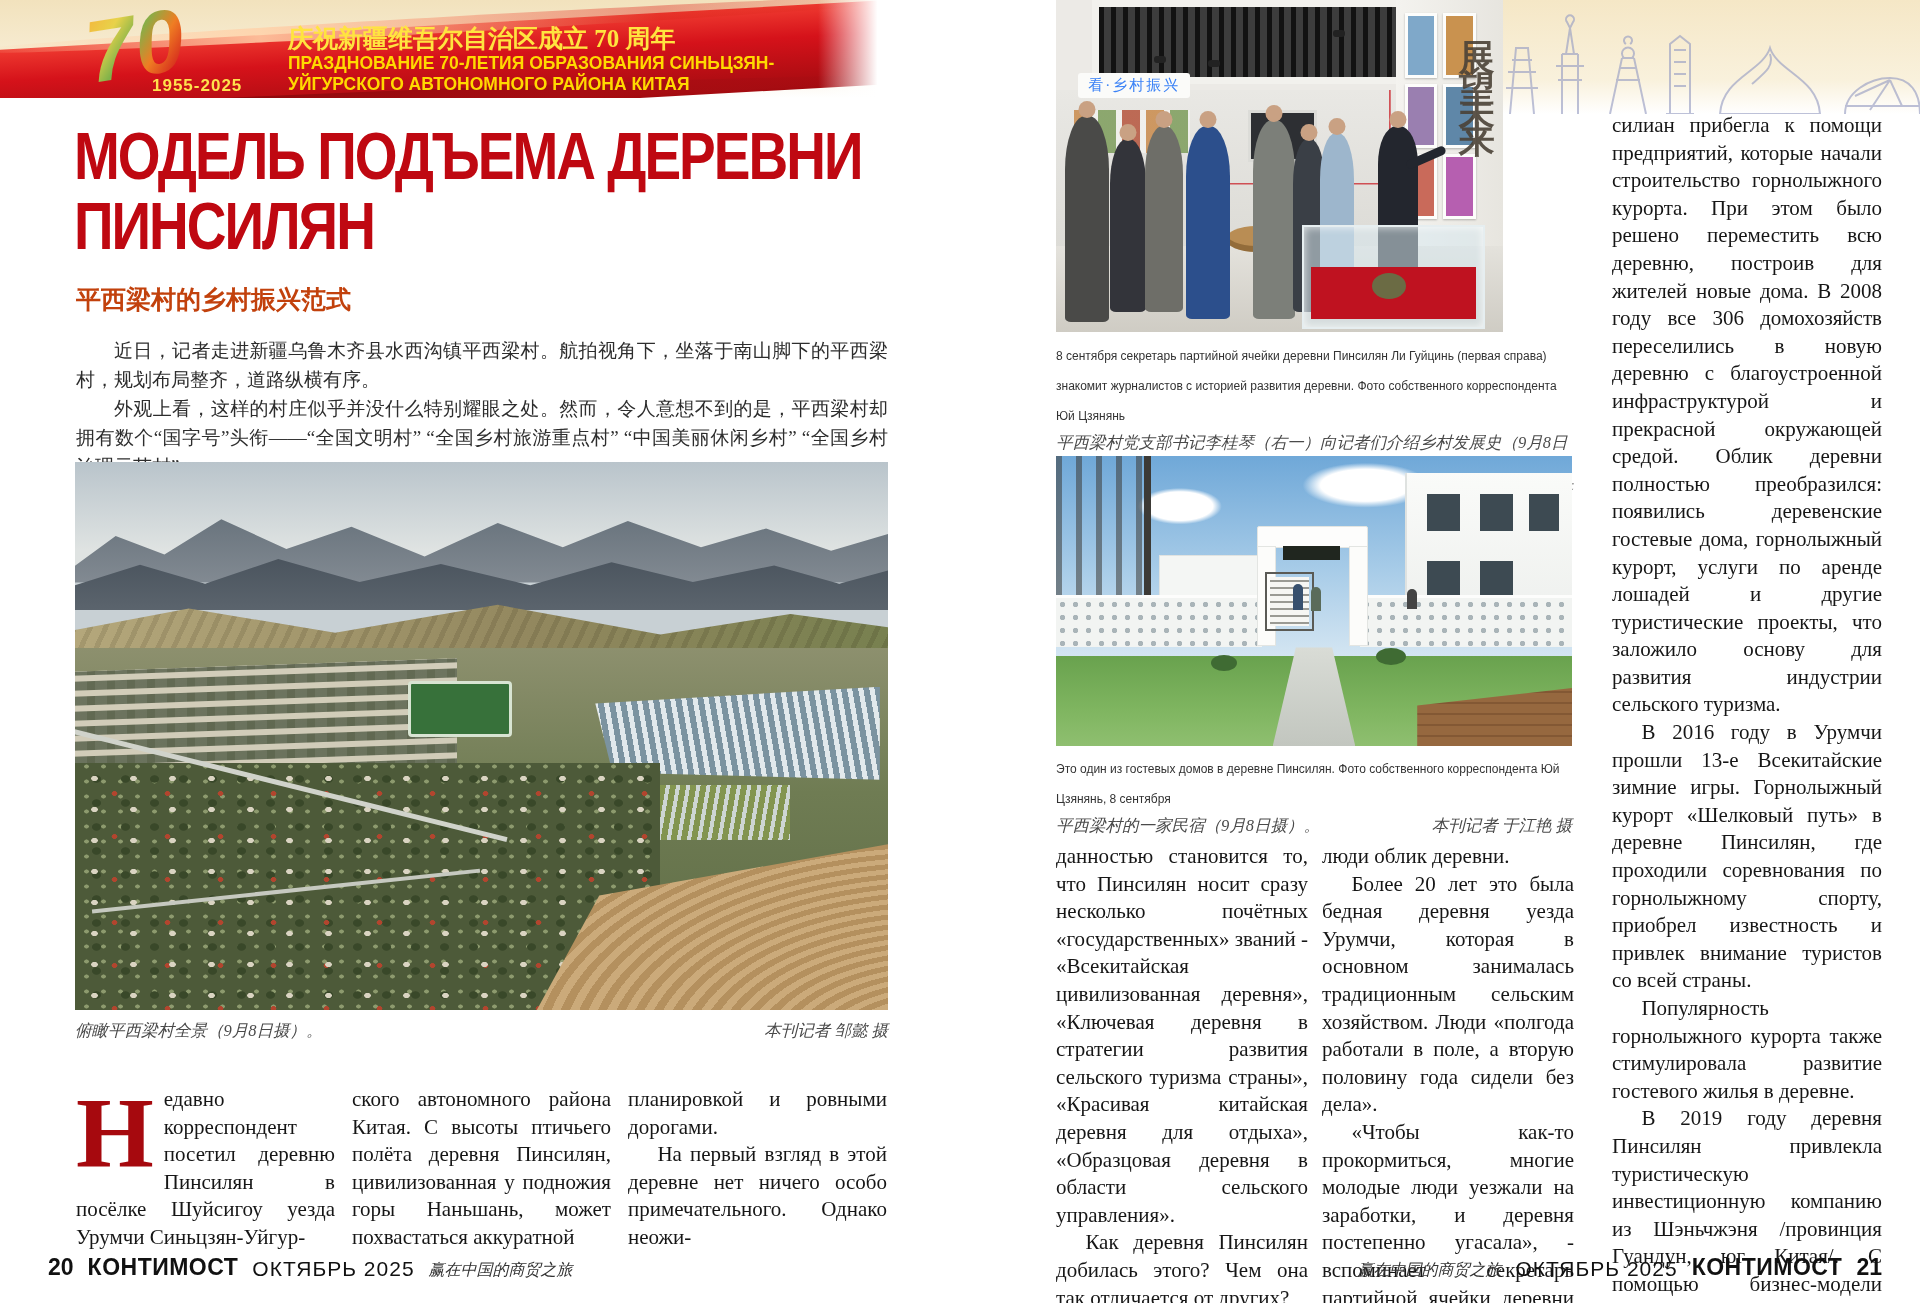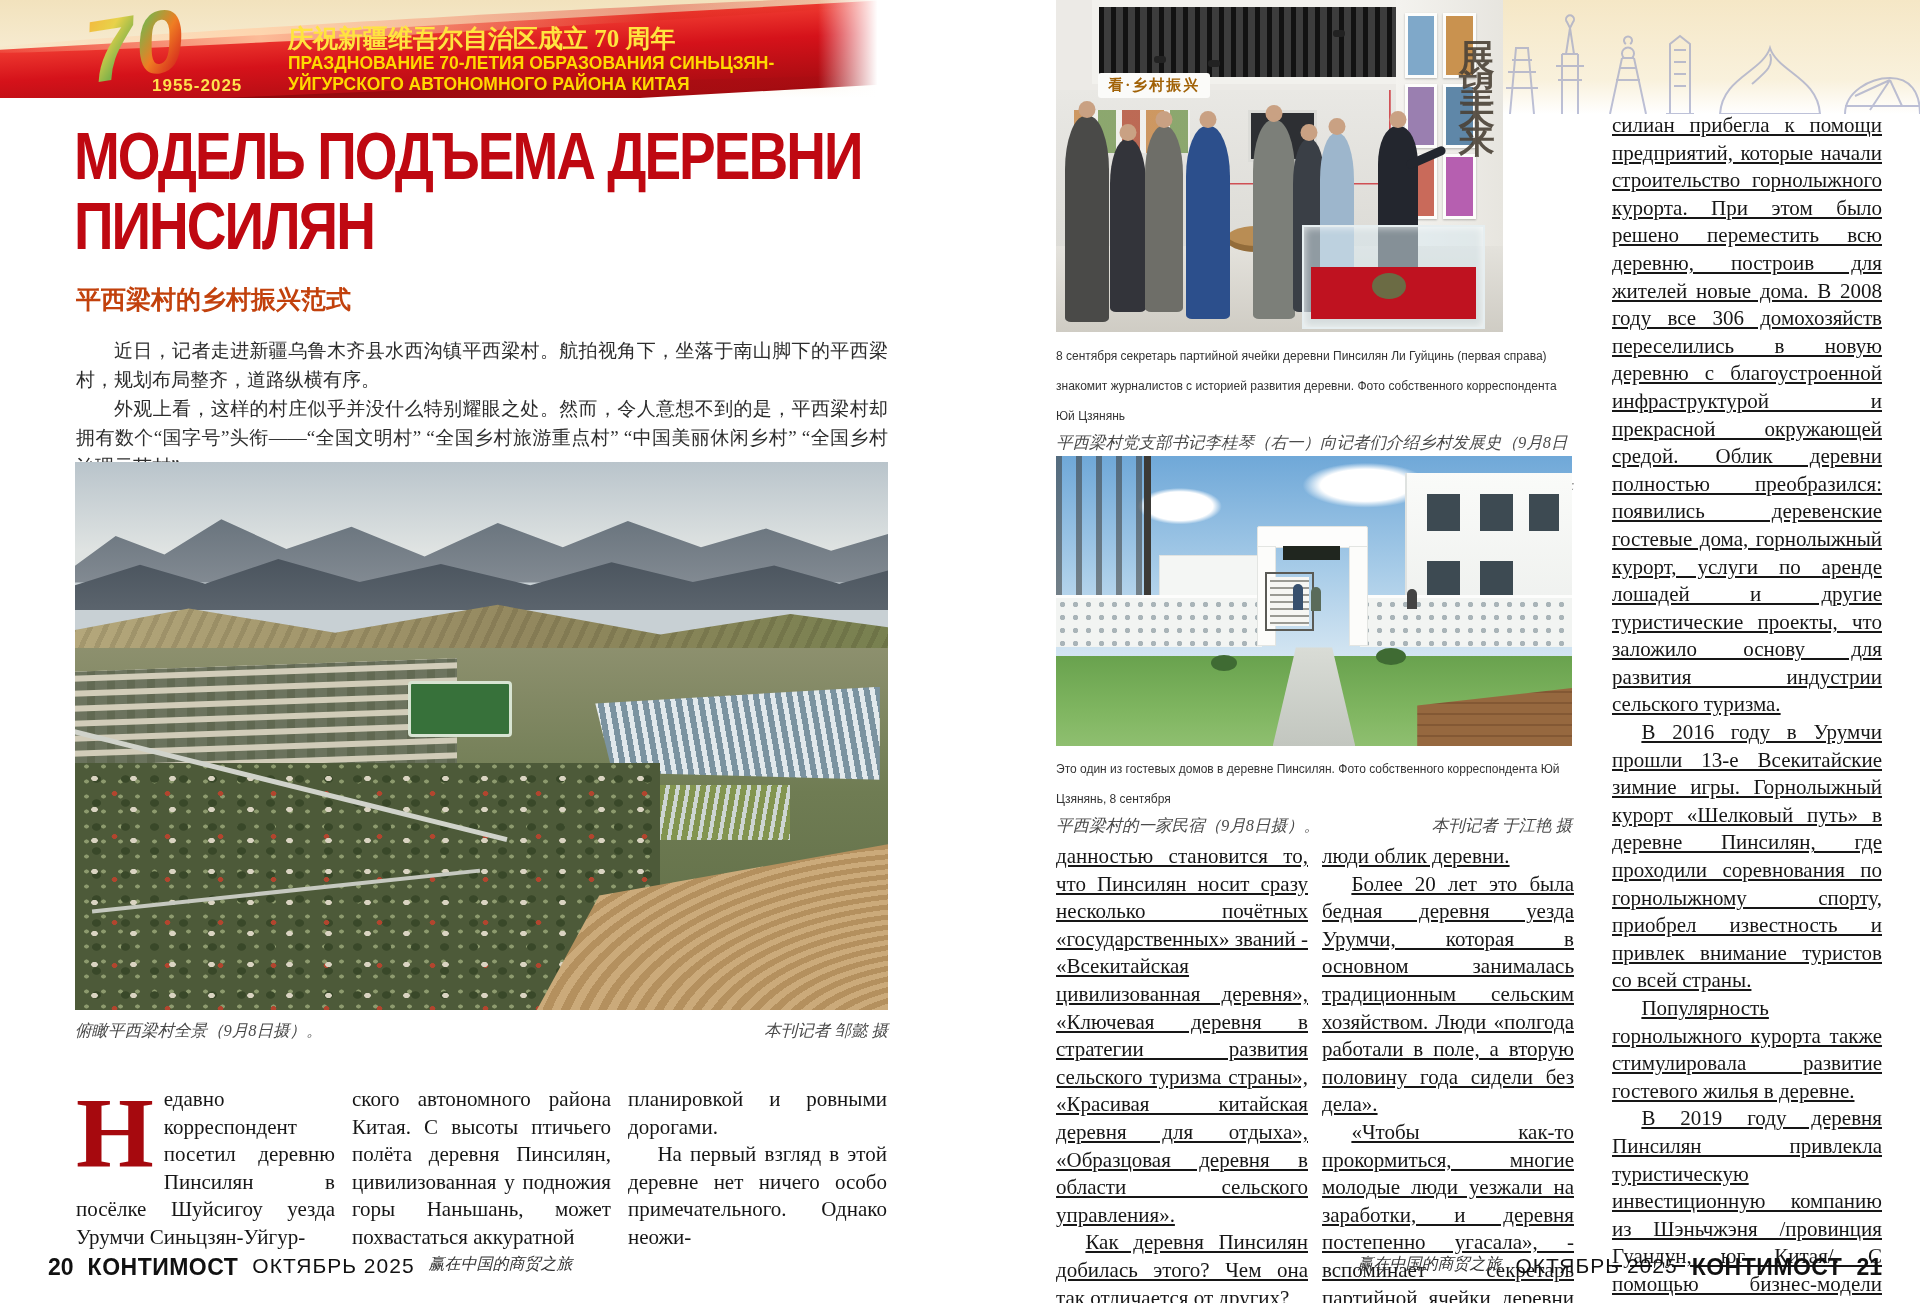--- a/index.html
+++ b/index.html
@@ -91,39 +91,39 @@
   .caption-cn-row{display:flex;justify-content:space-between;font-family:"Liberation Serif",serif;
                   font-style:italic;font-size:16.5px;color:#4a4a4a;line-height:24px;}
 
   .cols-left{position:absolute;left:76px;top:1086px;width:812px;display:flex;gap:17px;}
   .col{width:259px;font-size:21px;line-height:27.5px;text-align:justify;color:#161616;}
   .col p{margin:0;}
   .col p.ind{text-indent:1.4em;}
   .dropcap{float:left;font-size:100px;line-height:78px;color:#a6090e;font-weight:bold;
            margin:8px 10px 0 0;font-family:"Liberation Serif",serif;}
 
-  .footer{position:absolute;top:1254px;display:flex;align-items:flex-start;gap:14px;
+  .footer{position:absolute;top:1254px;display:flex;align-items:flex-end;gap:14px;
           font-family:"Liberation Sans",sans-serif;color:#111;}
   .footer .pg{font-size:23px;font-weight:bold;}
   .footer .brand{font-size:23px;font-weight:bold;letter-spacing:.5px;}
   .footer .issue{font-size:21px;letter-spacing:1px;}
   .footer .slogan{font-family:"Liberation Serif",serif;font-style:italic;font-size:16px;color:#333;}
   .footer-l{left:48px;}
   .footer-r{right:38px;}
 
   
   .ex-ceiling{left:0;top:0;width:100%;height:27%;background:#eceae6;}
   .ex-slats{left:8%;top:0;width:78%;height:21%;border:7px solid #f2f1ed;
             background:repeating-linear-gradient(90deg,#121212 0 5px,#3d3d3d 5px 12px);}
   .ex-spot{width:12px;height:7px;background:#222;border-radius:3px;}
   .ex-wall{left:0;top:27%;width:100%;height:48%;background:linear-gradient(180deg,#e9e8e4,#dcdbd6);}
   .ex-redline{left:28%;top:27%;width:46%;height:28%;border:2px solid #c8121a;border-top:none;
               clip-path:polygon(0 0,12% 100%,100% 100%,100% 0);opacity:.7;}
-  .ex-sign{left:5%;top:22%;background:#fbfbf9;color:#a16207;font-weight:bold;font-size:15px;
-           padding:3px 10px;border-radius:3px;letter-spacing:2px;margin-left:20px;}
+  .ex-sign{left:5%;top:22%;background:#fbfbf9;color:#3b82f6;font-weight:normal;font-size:15px;
+           padding:3px 10px;border-radius:3px;letter-spacing:2px;}
   .ex-leftphotos{left:4%;top:33%;width:26%;height:13%;
                  background:repeating-linear-gradient(90deg,#c98a4b 0 18px,#f2f2ee 18px 24px,#7c9c5a 24px 42px,#f2f2ee 42px 48px,#b5543c 48px 66px,#f2f2ee 66px 72px);opacity:.85;}
   .ex-tv{left:43%;top:33%;width:14%;height:14%;background:#2d2f33;border:3px solid #dcdcd8;}
   .ex-rightwall{right:0;top:0;width:24%;height:100%;background:linear-gradient(90deg,#f4f3ef,#e7e5df);}
   .ex-thumbs{right:6%;top:4%;width:16%;height:62%;display:grid;grid-template-columns:1fr 1fr;gap:6px;}
   .ex-thumbs div{border:3px solid #fdfdfb;box-shadow:0 1px 2px rgba(0,0,0,.25);}
   .ex-callig{right:.5%;top:4%;writing-mode:vertical-rl;font-size:36px;color:#4b4237;font-weight:bold;
              letter-spacing:26px;font-family:"Liberation Serif",serif;opacity:.9;}
   .ex-floor{left:0;bottom:0;width:100%;height:26%;
             background:linear-gradient(180deg,#e4e2dc,#cfccc4),
@@ -166,21 +166,21 @@
   .g-path{left:42%;bottom:0;width:16%;height:34%;background:linear-gradient(180deg,#d9dcd6,#c2c6bf);
           clip-path:polygon(28% 0,72% 0,100% 100%,0 100%);}
   .g-deck{right:0;bottom:0;width:30%;height:20%;
           background:repeating-linear-gradient(0deg,#96683f 0 9px,#835834 9px 11px);
           clip-path:polygon(0 30%,100% 0,100% 100%,0 100%);}
   .g-shrub{position:absolute;background:#3f6b33;border-radius:50%;}
   .g-person{position:absolute;width:10px;border-radius:5px 5px 0 0;}
 
   
   .rcol{position:absolute;font-size:21px;line-height:27.6px;text-align:justify;color:#161616;}
-  .rcol p{margin:0;text-decoration:underline;}
+  .rcol p{margin:0;}
   .rcol p.ind{text-indent:1.4em;}
 </style>
 </head>
 <body>
 
 <div class="spread">
 
   <div class="header-band">
     <div class="ribbon"></div>
     <div class="ribbon-hl"></div>

